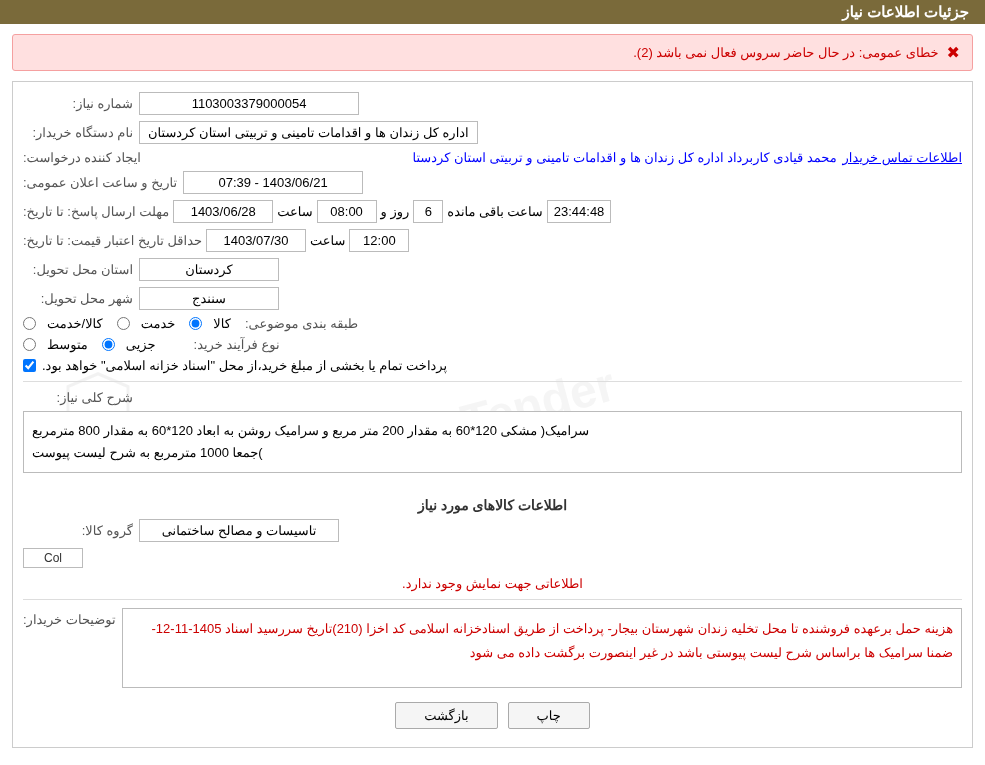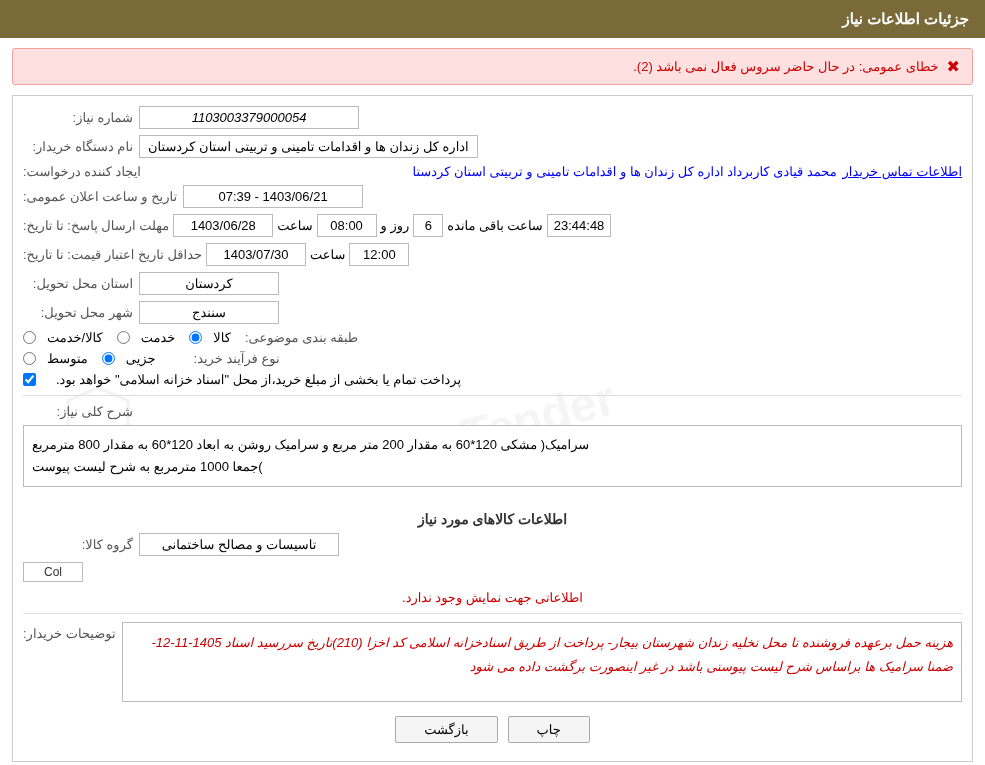--- a/index.html
+++ b/index.html
@@ -11,21 +11,21 @@
     }
     .page-wrapper {
       width: 985px;
       min-height: 765px;
       background: #fff;
     }
     
     .page-header {
       background: #7a6a3a;
       color: #fff;
-      padding: 10px 16px;
+      padding: 3px 16px;
       font-size: 15px;
       font-weight: bold;
     }
     
     .error-banner {
       background: #ffe0e0;
       border: 1px solid #f5a0a0;
       margin: 10px 12px;
       padding: 8px 12px;
       color: #c00;
@@ -107,21 +107,21 @@
     .radio-item {
       display: flex;
       align-items: center;
       gap: 11px;
     }
     
     .checkbox-row {
       display: flex;
       align-items: center;
       justify-content: flex-end;
-      gap: 20px;
+      gap: 6px;
       margin-bottom: 6px;
     }
     
     .section-title {
       font-weight: bold;
       font-size: 14px;
       text-align: center;
       margin: 12px 0 6px;
       color: #333;
     }
@@ -258,21 +258,21 @@
     <svg class="shield-icon" viewBox="0 0 100 120" xmlns="http://www.w3.org/2000/svg">
       <path d="M50 5 L90 22 L90 60 Q90 90 50 110 Q10 90 10 60 L10 22 Z" fill="none" stroke="#888" stroke-width="4"></path>
       <text x="50" y="72" text-anchor="middle" font-size="22" fill="#888" font-family="Arial">⚖</text>
     </svg>
 
     <div class="watermark">AriaTender</div>
 
     <div class="content-inner">
 
       <div class="info-row">
-        <span class="info-value" style="min-width:220px;font-style:italic;">1103003379000054</span>
+        <span class="info-value" style="min-width:220px;">1103003379000054</span>
         <span class="info-label">شماره نیاز:</span>
       </div>
 
       <div class="info-row">
         <span class="info-value wide">اداره کل زندان ها و اقدامات تامینی و تربیتی استان کردستان</span>
         <span class="info-label">نام دستگاه خریدار:</span>
       </div>
 
       <div class="info-row">
         <span class="blue-link">اطلاعات تماس خریدار</span>
@@ -366,21 +366,21 @@
       <div style="display:flex; justify-content:flex-end; margin-bottom:4px;">
         <span class="col-badge">Col</span>
       </div>
 
       <div class="no-info">اطلاعاتی جهت نمایش وجود ندارد.</div>
 
       <hr class="separator">
 
       <div class="buyer-notes-outer">
         <div class="buyer-notes-box">
-          <span style="white-space:pre-line;font-style:italic;">هزینه حمل برعهده فروشنده  تا محل  تخلیه  زندان  شهرستان بیجار- پرداخت از طریق اسنادخزانه اسلامی کد اخزا (210)تاریخ سررسید اسناد 1405-11-12- ضمنا سرامیک ها براساس شرح لیست پیوستی باشد در غیر اینصورت برگشت داده می شود</span>
+          <span style="white-space:pre-line;">هزینه حمل برعهده فروشنده  تا محل  تخلیه  زندان  شهرستان بیجار- پرداخت از طریق اسنادخزانه اسلامی کد اخزا (210)تاریخ سررسید اسناد 1405-11-12- ضمنا سرامیک ها براساس شرح لیست پیوستی باشد در غیر اینصورت برگشت داده می شود</span>
         </div>
         <span class="buyer-notes-label">توضیحات خریدار:</span>
       </div>
 
       <div class="buttons-row">
         <button class="btn">چاپ</button>
         <button class="btn">بازگشت</button>
       </div>
 
     </div>

